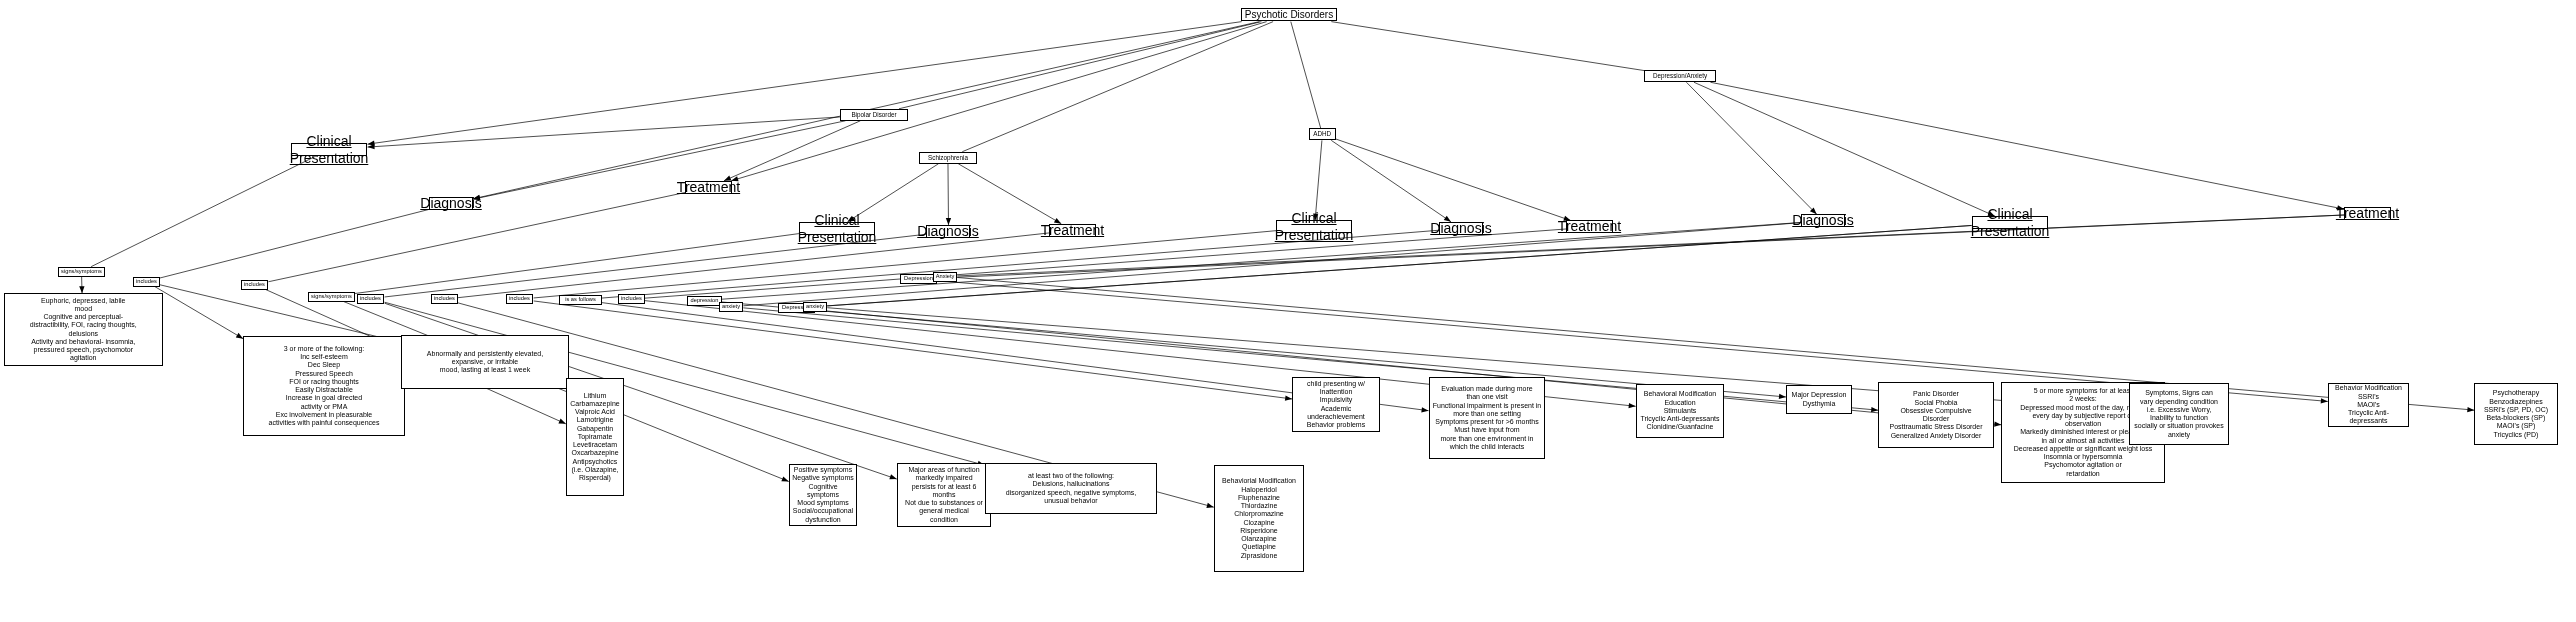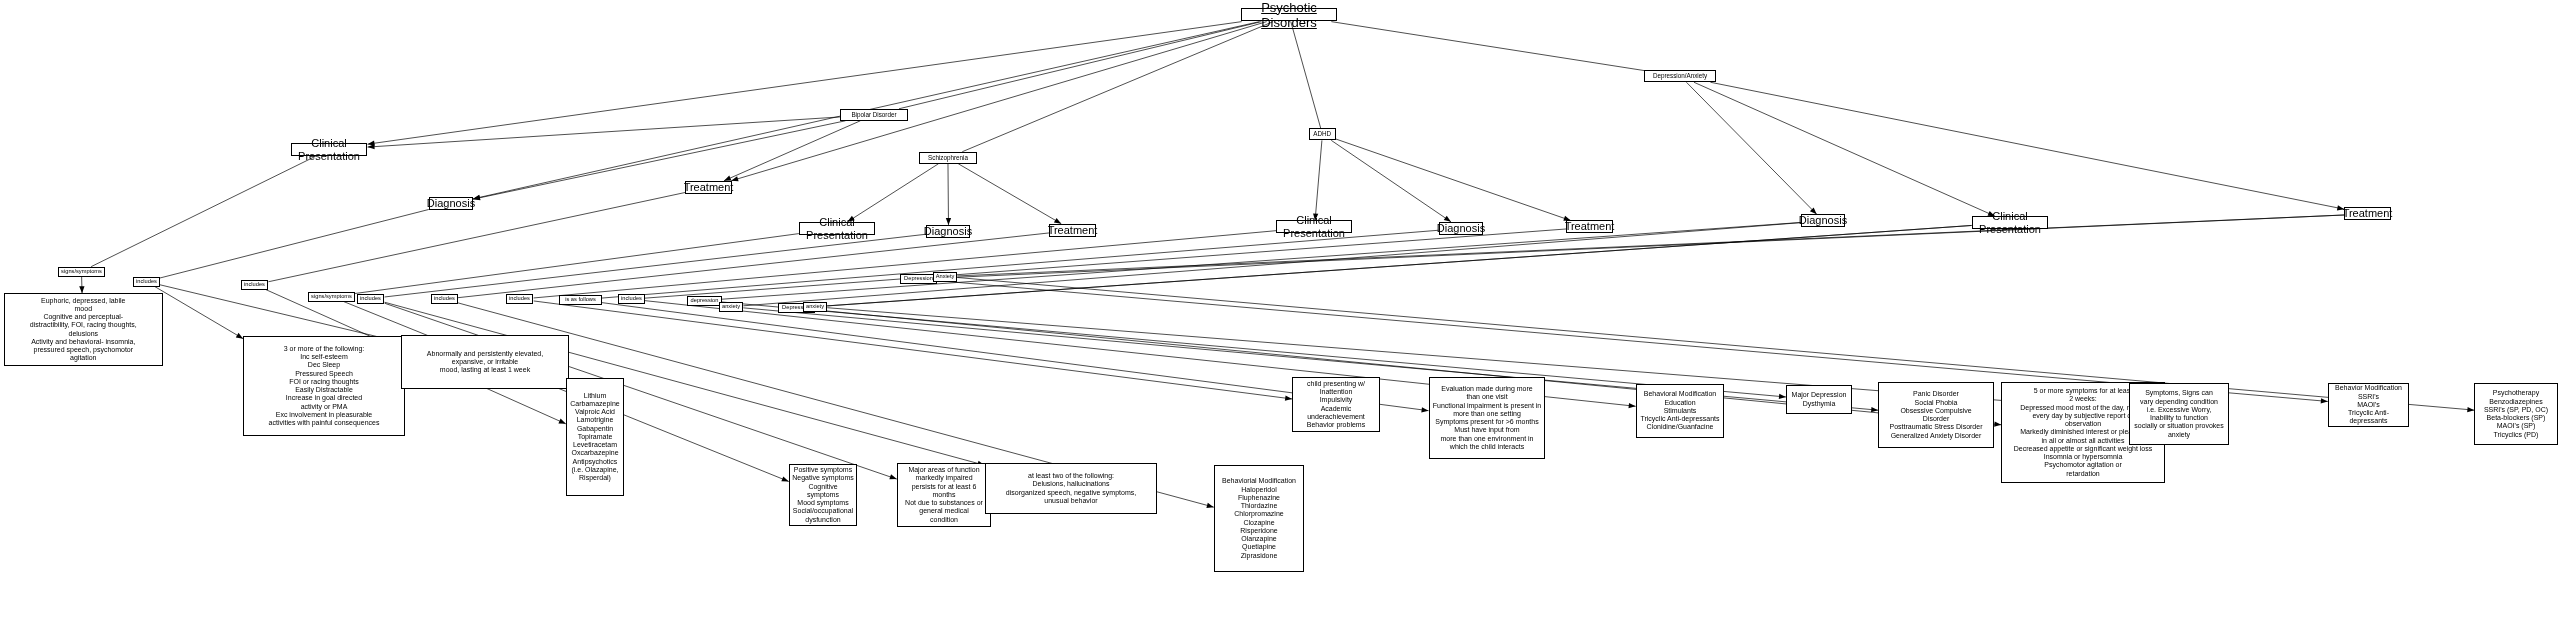--- a/index.html
+++ b/index.html
@@ -29,23 +29,23 @@
     background: #ffffff;
     color: #000000;
     text-align: center;
     line-height: 1.18;
     padding: 1.3px 1.9px;
     white-space: pre-line;
     display: flex;
     align-items: center;
     justify-content: center;
   }
-  .n-root   { font-size: 13px; text-decoration: underline; }
+  .n-root   { font-size: 10px; }
   .n-cat    { font-size: 6.3px; }
-  .n-sub    { font-size: 11px; }
+  .n-sub    { font-size: 14px; text-decoration: underline; }
   .n-link   { font-size: 5.7px;  }
   .n-leaf   { font-size: 7px; }
 </style>
 </head>
 <body>
 
 <div id="canvas">
   <svg id="edges" viewBox="0 0 4079 986">
       <g>
         <line x1="1966.0950704225352" y1="34" x2="582" y2="228.0192497532083" stroke="#000000" stroke-width="1.1"></line>

